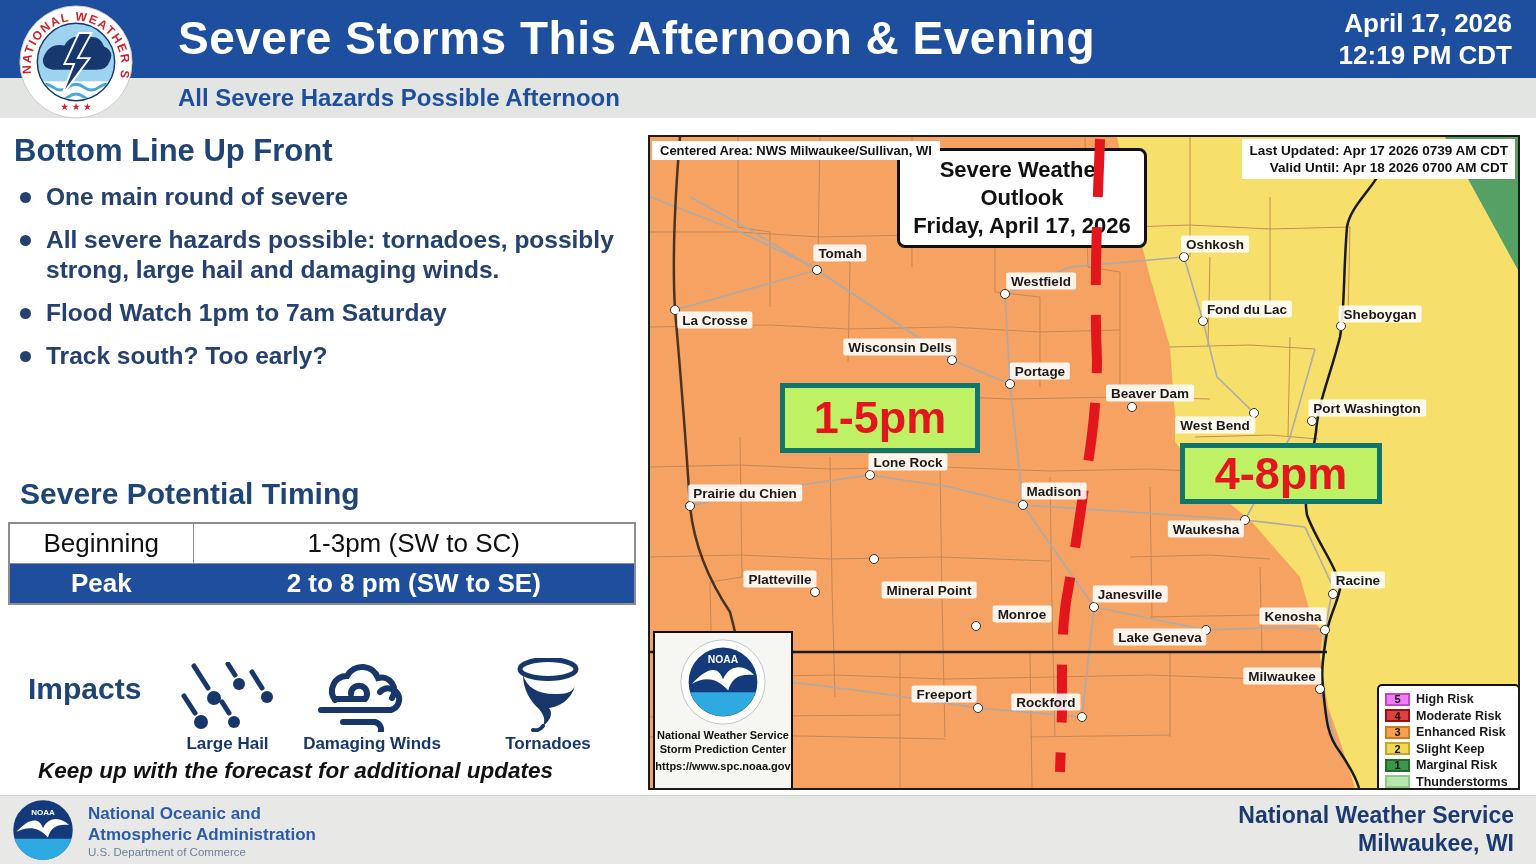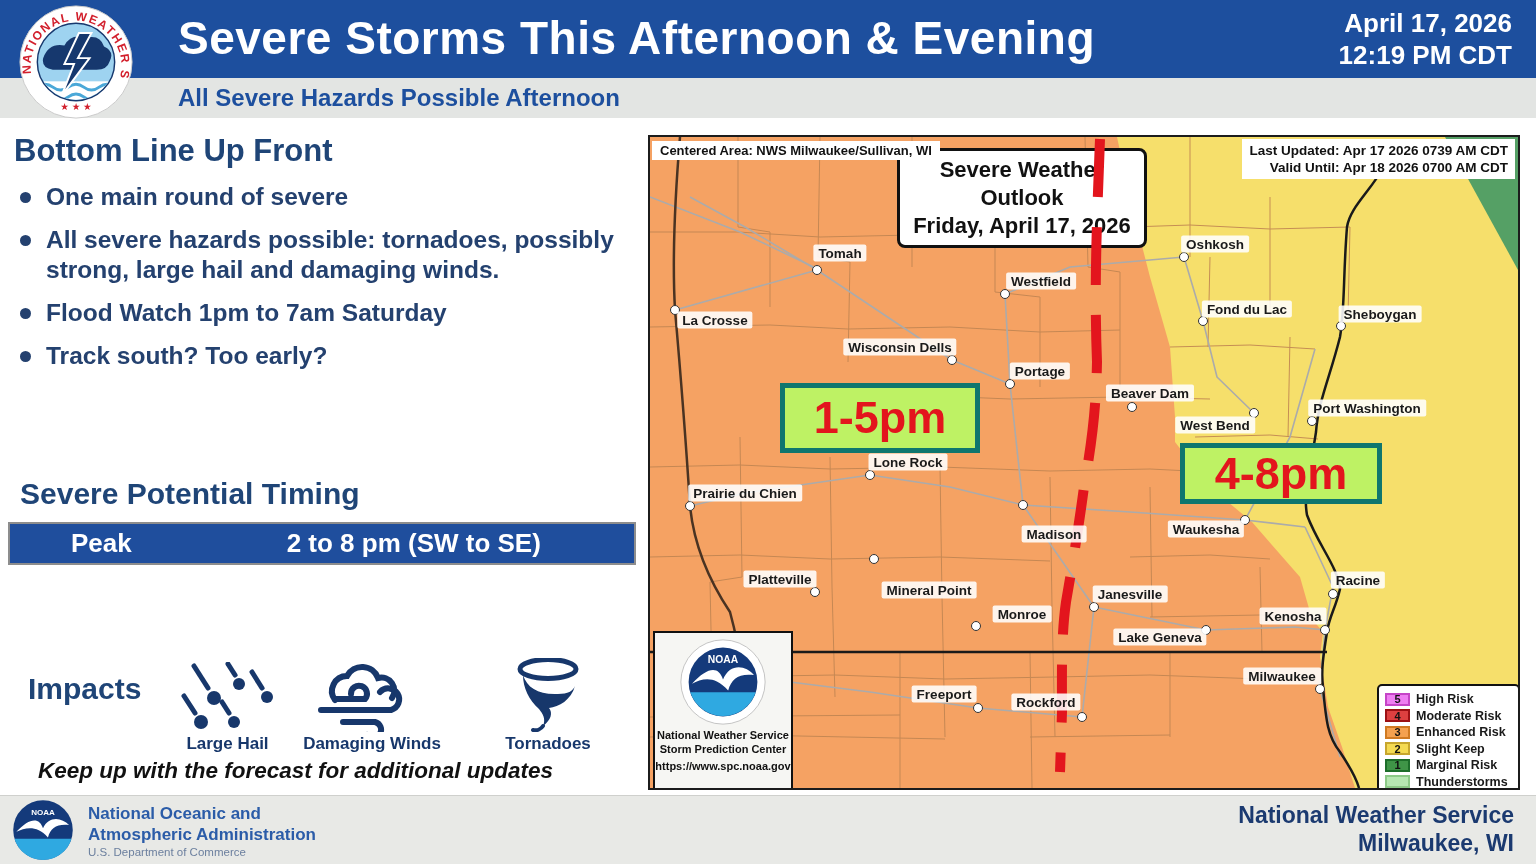--- a/index.html
+++ b/index.html
@@ -114,20 +114,24 @@
 <ul class="bluf-list">
     <li>One main round of severe</li>
     <li>All severe hazards possible: tornadoes, possibly strong, large hail and damaging winds.</li>
     <li>Flood Watch 1pm to 7am Saturday</li>
     <li>Track south?  Too early?</li>
   </ul>
 
 <div class="timing-heading">Severe Potential Timing</div>
 <table class="timing-table">
     <tbody>
+      <tr>
+        <td class="rlabel">Beginning</td>
+        <td>1-3pm (SW to SC)</td>
+      </tr>
       <tr class="hl">
         <td class="rlabel">Peak</td>
         <td>2 to 8 pm (SW to SE)</td>
       </tr>
     </tbody>
   </table>
 
 <div class="impacts-heading">Impacts</div>
 
 <div class="impact hail">
@@ -270,21 +274,21 @@
       <div class="city-label" style="left: 500px; top: 256px;">Beaver Dam</div>
       <div class="city-marker" style="left: 604px; top: 276px;"></div>
       <div class="city-label" style="left: 565px; top: 288px;">West Bend</div>
       <div class="city-marker" style="left: 662px; top: 284px;"></div>
       <div class="city-label" style="left: 717px; top: 271px;">Port Washington</div>
       <div class="city-marker" style="left: 220px; top: 338px;"></div>
       <div class="city-label" style="left: 258px; top: 325px;">Lone Rock</div>
       <div class="city-marker" style="left: 40px; top: 369px;"></div>
       <div class="city-label" style="left: 95px; top: 356px;">Prairie du Chien</div>
       <div class="city-marker" style="left: 373px; top: 368px;"></div>
-      <div class="city-label" style="left: 404px; top: 354px; margin-top: 43px;">Madison</div>
+      <div class="city-label" style="left: 404px; top: 354px;">Madison</div>
       <div class="city-marker" style="left: 595px; top: 383px;"></div>
       <div class="city-label" style="left: 556px; top: 392px;">Waukesha</div>
       <div class="city-marker" style="left: 224px; top: 422px;"></div>
       <div class="city-label" style="left: 279px; top: 409px; margin-top: 44px;">Mineral Point</div>
       <div class="city-marker" style="left: 165px; top: 455px;"></div>
       <div class="city-label" style="left: 130px; top: 442px;">Platteville</div>
       <div class="city-marker" style="left: 444px; top: 470px;"></div>
       <div class="city-label" style="left: 480px; top: 457px;">Janesville</div>
       <div class="city-marker" style="left: 326px; top: 489px;"></div>
       <div class="city-label" style="left: 355px; top: 477px; margin-left: 17px;">Monroe</div>

